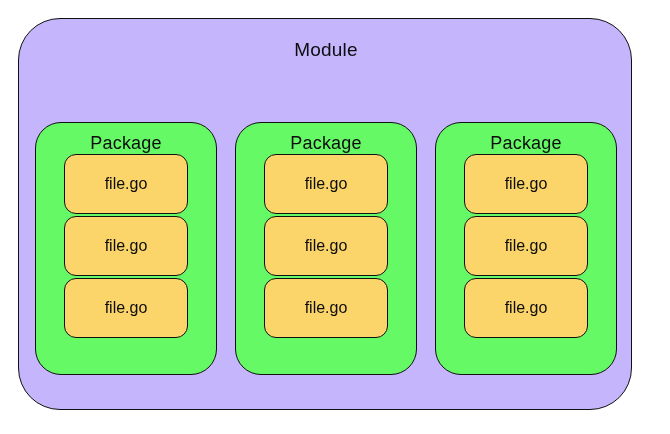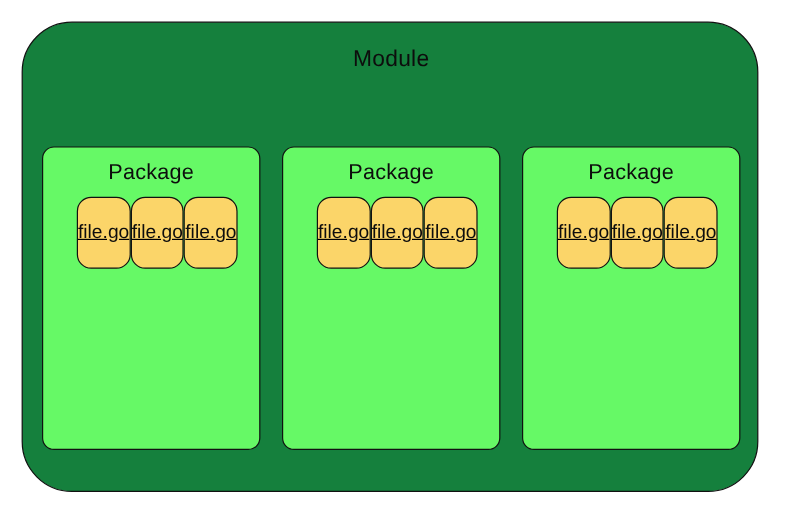--- a/index.html
+++ b/index.html
@@ -25,21 +25,21 @@
   }
 
   
   .module-box {
     position: absolute;
     left: 18px;
     top: 18px;
     width: 614px;
     height: 392px;
     box-sizing: border-box;
-    background: #15803d;
+    background: #c4b5fd;
     border: 1.3px solid #111111;
     border-radius: 42px;
   }
 
   .module-title {
     position: absolute;
     left: 0;
     top: 20px;
     width: 614px;
     text-align: center;
@@ -59,39 +59,37 @@
     justify-content: space-between;
   }
 
   .package-box {
     position: relative;
     box-sizing: border-box;
     width: 182px;
     height: 253px;
     background: #66F966;
     border: 1.3px solid #111111;
-    border-radius: 10px;
+    border-radius: 26px;
     display: flex;
     flex-direction: column;
     align-items: center;
   }
 
   .package-title {
     margin-top: 10px;
     font-size: 18px;
     color: #0d0d0d;
     letter-spacing: 0.2px;
   }
 
   .file-stack {
-    margin-top: 10px;
     width: 124px;
     display: flex;
-    flex-direction: row;
-    text-decoration: underline;
+    flex-direction: column;
   }
 
   .file-box {
     box-sizing: border-box;
     width: 124px;
     height: 60px;
     background: #FBD569;
     border: 1.3px solid #111111;
     border-radius: 12px;
     display: flex;

